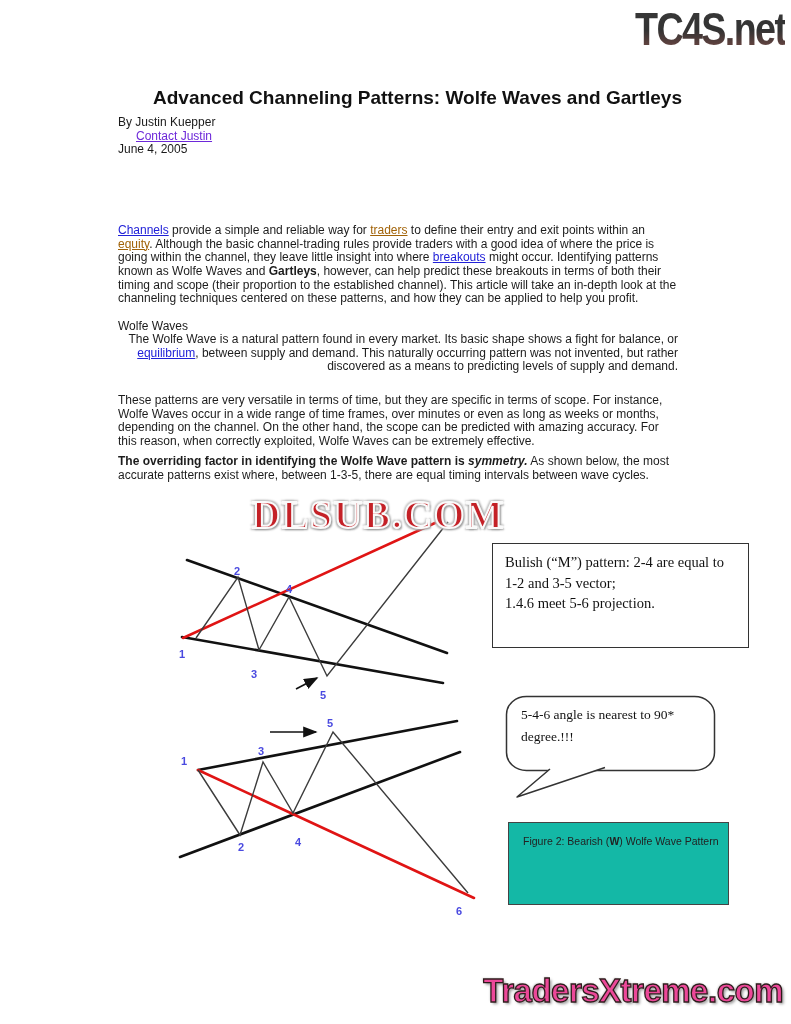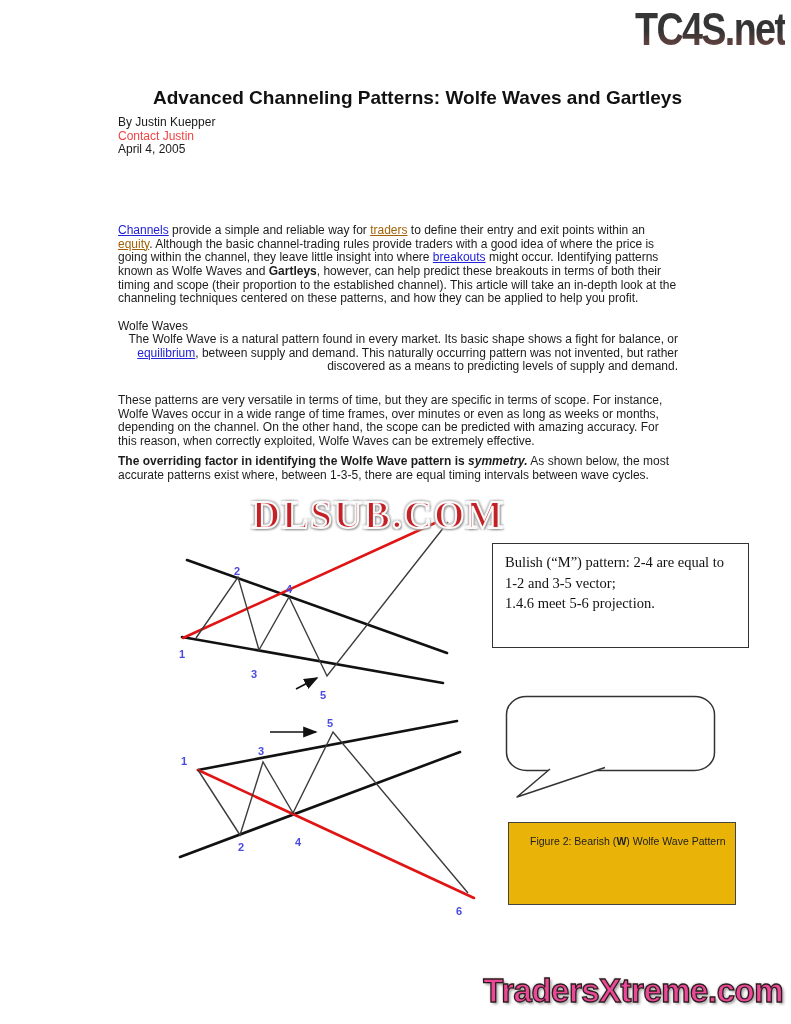--- a/index.html
+++ b/index.html
@@ -19,21 +19,21 @@
     transform:scaleX(.82); transform-origin:100% 0;
     background:linear-gradient(180deg,#3a3a3a 0%,#333333 52%,#6e4743 88%,#7d4b46 100%);
     -webkit-background-clip:text; background-clip:text;
     -webkit-text-fill-color:transparent; color:#3a3a3a;
     text-shadow:none;
   }
 
   
   .title { left:118px; top:87px; font-size:19px; font-weight:bold; color:#111;margin-left:35px; }
   .byline { left:118px; top:116px; font-size:12px; line-height:13.5px; }
-  .byline a { color:#ef4444; cursor:pointer; }
+  .byline a { color:#6d28d9; text-decoration:underline; cursor:pointer;margin-left:18px; }
   p.body {
     left:118px; width:560px; margin:0;
     font-size:12px; line-height:13.65px; color:#1c1c1c;
   }
   .p1 { top:224px; } .h2w { left:118px; top:319px; font-size:12px; font-weight:normal; }
   .p2 { top:333px;text-align:right; } .p3 { top:394px; } .p4 { top:455px; }
   .lk { text-decoration:underline; cursor:pointer;margin-top:35px; }
   .lk.b { color:#2121d8; }
   .lk.g { color:#a16207; }
   .bld { font-weight:bold; }
@@ -71,35 +71,35 @@
   }
   .bubble-wrap { left:505px; top:695px; width:212px; height:112px; z-index:2; }
   .bubble-text {
     left:16px; top:9px; width:184px;
     font-family:"Liberation Serif", serif;
     font-size:13.5px; line-height:22px; color:#111;
     white-space:pre-line;
   }
   .fig-box {
     left:508px; top:822px; width:205px; height:69px; z-index:2;
-    border:1px solid #444; background:#eab308;
-    padding:12px 0 0 21px;
+    border:1px solid #444; background:#14b8a6;
+    padding:12px 0 0 14px;
     font-size:10.5px; color:#222;
   }
 </style>
 </head>
 <body>
 
 <div class="abs tc4s">TC4S.net</div>
 
 <div class="abs title">Advanced Channeling Patterns: Wolfe Waves and Gartleys</div>
 <div class="abs byline">
   <div>By Justin Kuepper</div>
   <div><a>Contact Justin</a></div>
-  <div>April 4, 2005</div>
+  <div>June 4, 2005</div>
 </div>
 
 <p class="abs body p1"><span class="lk b">Channels</span><span> provide a simple and reliable way for </span><span class="lk g">traders</span><span> to define their entry and exit points within an </span><span class="lk g">equity</span><span>. Although the basic channel-trading rules provide traders with a good idea of where the price is going within the channel, they leave little insight into where </span><span class="lk b">breakouts</span><span> might occur. Identifying patterns known as Wolfe Waves and </span><span class="bld">Gartleys</span><span>, however, can help predict these breakouts in terms of both their timing and scope (their proportion to the established channel). This article will take an in-depth look at the channeling techniques centered on these patterns, and how they can be applied to help you profit.</span></p>
 
 <div class="abs h2w">Wolfe Waves</div>
 
 <p class="abs body p2"><span>The Wolfe Wave is a natural pattern found in every market. Its basic shape shows a fight for balance, or </span><span class="lk b">equilibrium</span><span>, between supply and demand. This naturally occurring pattern was not invented, but rather discovered as a means to predicting levels of supply and demand.</span></p>
 
 <p class="abs body p3">These patterns are very versatile in terms of time, but they are specific in terms of scope. For instance, Wolfe Waves occur in a wide range of time frames, over minutes or even as long as weeks or months, depending on the channel. On the other hand, the scope can be predicted with amazing accuracy. For this reason, when correctly exploited, Wolfe Waves can be extremely effective.</p>
 
@@ -146,17 +146,19 @@
 
 <div class="abs note-box">Bulish (“M”) pattern: 2-4 are equal to
 1-2 and 3-5 vector;
 1.4.6 meet 5-6 projection.</div>
 
 <div class="abs bubble-wrap">
   <svg width="212" height="112" viewBox="0 0 212 112" style="position:absolute;left:0;top:0;">
     <rect x="1.5" y="1.5" width="208" height="74" rx="20" ry="18" fill="#fff" stroke="#333" stroke-width="1.5"></rect>
     <path d="M45,74 L12,102 L100,72.5" fill="#fff" stroke="#333" stroke-width="1.5" stroke-linejoin="round"></path>
   </svg>
+  <div class="abs bubble-text">5-4-6 angle is nearest to 90*
+degree.!!!</div>
 </div>
 
 <div class="abs fig-box"><span>Figure 2: Bearish (</span><span class="bld">W</span><span>) Wolfe Wave Pattern</span></div>
 
 <div class="abs traders">TradersXtreme.com</div>
 
 </body></html>

